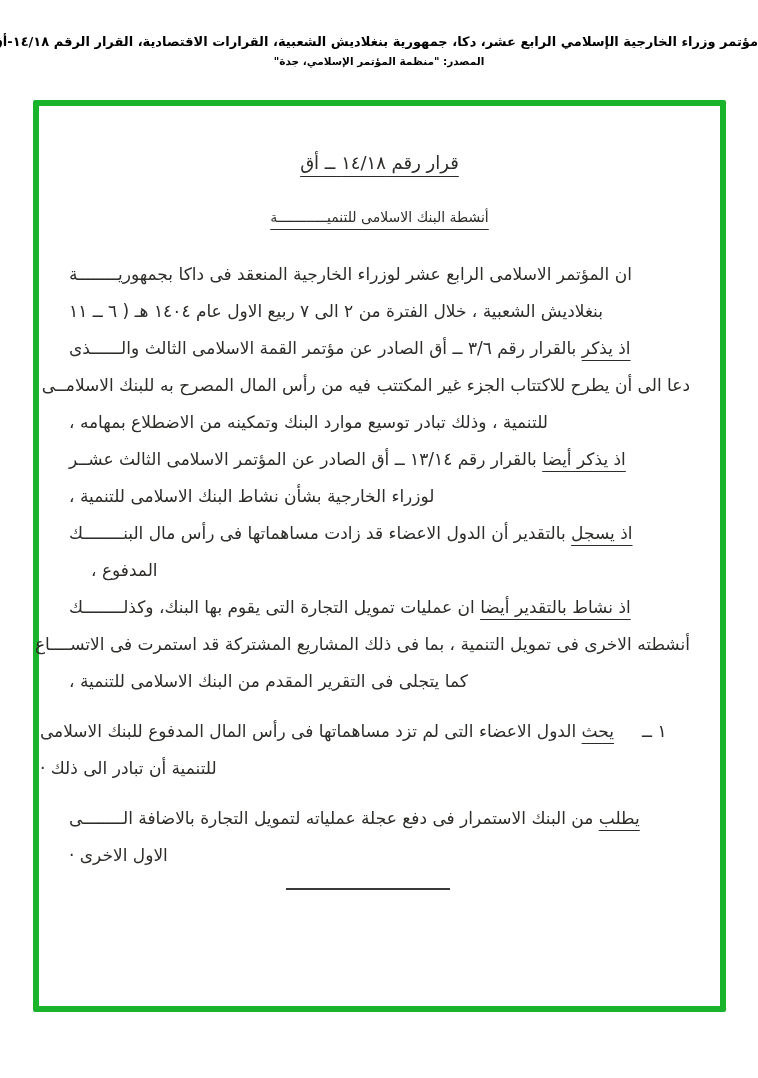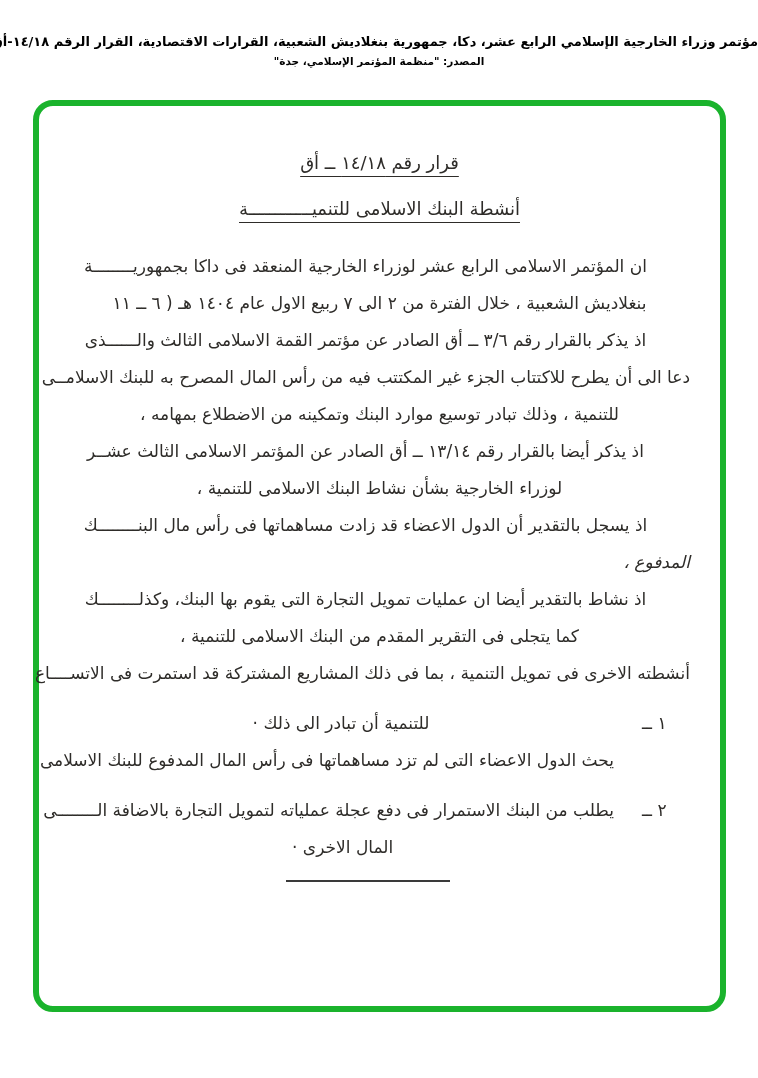--- a/index.html
+++ b/index.html
@@ -8,38 +8,39 @@
     font-family:"DejaVu Sans",sans-serif;
     direction:rtl;
   }
   
   .header{position:absolute;top:34px;left:0;width:758px;text-align:center;color:#000;}
   .header .h1{font-size:13px;font-weight:700;letter-spacing:-0.2px;white-space:nowrap;}
   .header .h2{font-size:10.5px;font-weight:700;margin-top:6px;}
   
   .frame{
     position:absolute;left:33px;top:100px;width:693px;height:912px;
-    box-sizing:border-box;border:6px solid #1ab32c;border-radius:20px;
+    box-sizing:border-box;border:6px solid #1ab32c;border-radius:2px;
     background:#fff;padding:44px 30px 0 30px;
   }
   
   .title{text-align:center;color:#2e2c29;}
   .t1{font-size:18px;line-height:26px;}
-  .t2{font-size:18px;line-height:30px;margin-top:18px;}
+  .t2{font-size:14px;line-height:30px;margin-top:26px;}
   .u{
     text-decoration:underline;
     text-underline-offset:7px;
     text-decoration-thickness:1.4px;
   }
   
   .body{margin-top:24px;font-size:17px;line-height:37px;color:#2e2c29;}
-  .line{white-space:nowrap;text-align:center;}
+  .line{white-space:nowrap;text-align:left;}
   .line.fl{text-indent:28px;}
-  .line.flush-left{text-align:right;padding-left:22px;font-style:italic;}
+  .line.flush-left{text-align:left;padding-left:22px;}
   .lead{
+    text-decoration:underline;
     text-underline-offset:6px;
     text-decoration-thickness:1.4px;
   }
   
   .items{margin-top:4px;}
   .item{display:flex;margin-top:13px;}
   .item .num{width:48px;flex-shrink:0;text-align:left;}
   .item .itxt{flex:1;}
   
   .end-rule{
@@ -78,38 +79,37 @@
         <div class="para">
           <div class="line fl"><span class="lead">اذ يذكر أيضا</span> بالقرار رقم ١٣/١٤ ــ أق الصادر عن المؤتمر الاسلامى الثالث عشــر</div>
           <div class="line">لوزراء الخارجية بشأن نشاط البنك الاسلامى للتنمية ،</div>
         </div>
         <div class="para">
           <div class="line fl"><span class="lead">اذ يسجل</span> بالتقدير أن الدول الاعضاء قد زادت مساهماتها فى رأس مال البنــــــــك</div>
           <div class="line flush-left">المدفوع ،</div>
         </div>
         <div class="para">
           <div class="line fl"><span class="lead">اذ نشاط بالتقدير أيضا</span> ان عمليات تمويل التجارة التى يقوم بها البنك، وكذلــــــــك</div>
+          <div class="line">أنشطته الاخرى فى تمويل التنمية ، بما فى ذلك المشاريع المشتركة قد استمرت فى الاتســــاع</div>
           <div class="line">كما يتجلى فى التقرير المقدم من البنك الاسلامى للتنمية ،</div>
-          <div class="line">أنشطته الاخرى فى تمويل التنمية ، بما فى ذلك المشاريع المشتركة قد استمرت فى الاتســــاع</div>
         </div>
       </div>
 
     <div id="items" class="body items">
         <div class="item">
           <div class="num">١ ــ</div>
           <div class="itxt">
+            <div class="line fl"><span class="lead">يحث</span> الدول الاعضاء التى لم تزد مساهماتها فى رأس المال المدفوع للبنك الاسلامى</div>
             <div class="line">للتنمية أن تبادر الى ذلك ·</div>
-            <div class="line fl"><span class="lead">يحث</span> الدول الاعضاء التى لم تزد مساهماتها فى رأس المال المدفوع للبنك الاسلامى</div>
           </div>
         </div>
         <div class="item">
-          <div class="num">٢ ــ</div>
           <div class="itxt">
             <div class="line fl"><span class="lead">يطلب</span> من البنك الاستمرار فى دفع عجلة عملياته لتمويل التجارة بالاضافة الــــــــى</div>
-            <div class="line">المال الاخرى ·</div>
+            <div class="line">الاول الاخرى ·</div>
           </div>
         </div>
       </div>
 
     <div class="end-rule"></div>
   </div>
 
 </div>
 
 </body></html>

